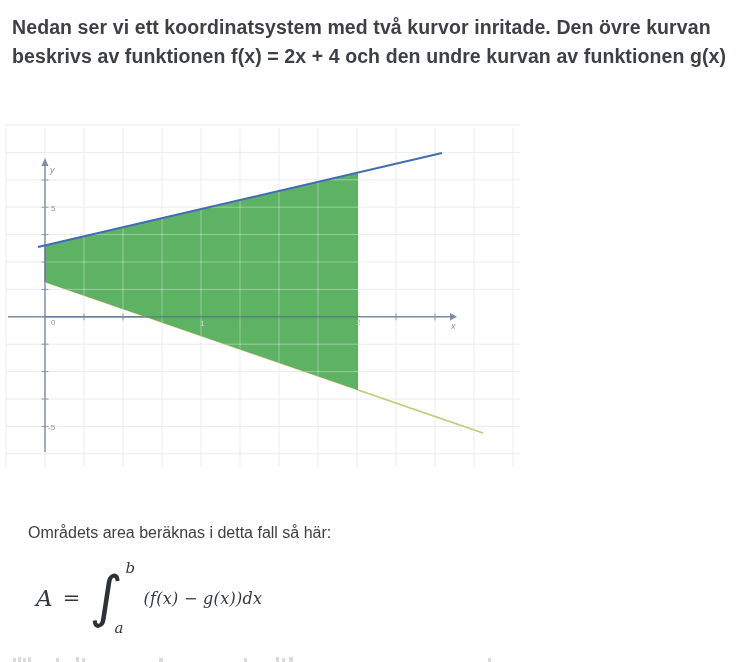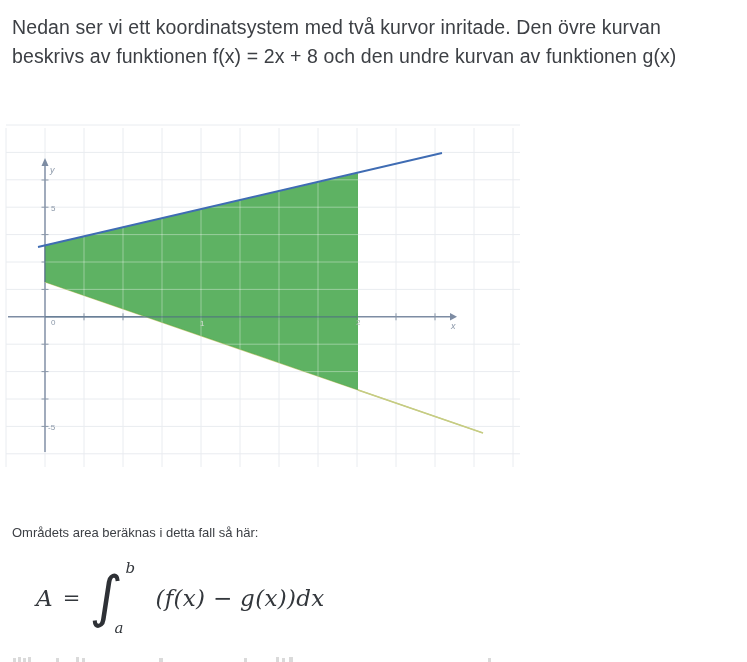--- a/index.html
+++ b/index.html
@@ -4,50 +4,50 @@
 <style>
   html,body{margin:0;padding:0;background:#ffffff;}
   body{
     position:relative;width:747px;height:662px;overflow:hidden;
     font-family:"Liberation Sans",sans-serif;color:#3d4045;
   }
   .intro{
     position:absolute;left:12px;top:13px;width:730px;
     font-size:19.5px;line-height:29px;letter-spacing:.1px;
   }
-  .intro div{white-space:nowrap;}
+  .intro div{white-space:nowrap;font-weight:bold;}
   .graph-wrap{position:absolute;left:0;top:120px;width:747px;height:355px;}
   .caption{
-    position:absolute;left:12px;top:518px;font-size:13px;line-height:29px;
+    position:absolute;left:28px;top:518px;font-size:16px;line-height:29px;
   }
   .formula{
     position:absolute;left:36px;top:556px;height:84px;
     display:flex;align-items:center;
     font-family:"DejaVu Serif","Liberation Serif",serif;font-style:italic;color:#33373c;
   }
   .f-lhs{font-size:23px;}
   .f-eq{font-size:21px;font-style:normal;margin:0 12px 0 10px;}
   .f-int{
     font-family:"DejaVu Sans",sans-serif;font-size:56px;line-height:1;
     display:inline-block;transform:skewX(-6deg);margin-top:-2px;color:#2e3136;
   }
   .f-bounds{position:relative;display:inline-block;width:18px;height:74px;}
   .f-upper{position:absolute;top:-2px;left:4px;font-size:15px;}
   .f-lower{position:absolute;bottom:-2px;left:-7px;font-size:15px;}
-  .f-expr{font-size:23px;margin-left:16px;letter-spacing:.3px;}
+  .f-expr{font-size:16px;margin-left:4px;letter-spacing:.3px;}
   .clip-line{position:absolute;left:0;bottom:0;width:747px;height:7px;}
   .clip-line span{position:absolute;bottom:0;background:#c6c6c6;opacity:.65;}
   svg text{font-family:"Liberation Sans",sans-serif;}
 </style>
 </head>
 <body>
 
 <div class="intro">
   <div>Nedan ser vi ett koordinatsystem med två kurvor inritade. Den övre kurvan</div>
-  <div>beskrivs av funktionen f(x) = 2x + 8 och den undre kurvan av funktionen g(x)</div>
+  <div>beskrivs av funktionen f(x) = 2x + 4 och den undre kurvan av funktionen g(x)</div>
 </div>
 
 <div class="graph-wrap">
 <svg width="747" height="355" viewBox="0 0 747 355">
   <defs>
     <clipPath id="regionClip">
       <polygon points="45,125 358,53 358,270 45,162"></polygon>
     </clipPath>
   </defs>
 

